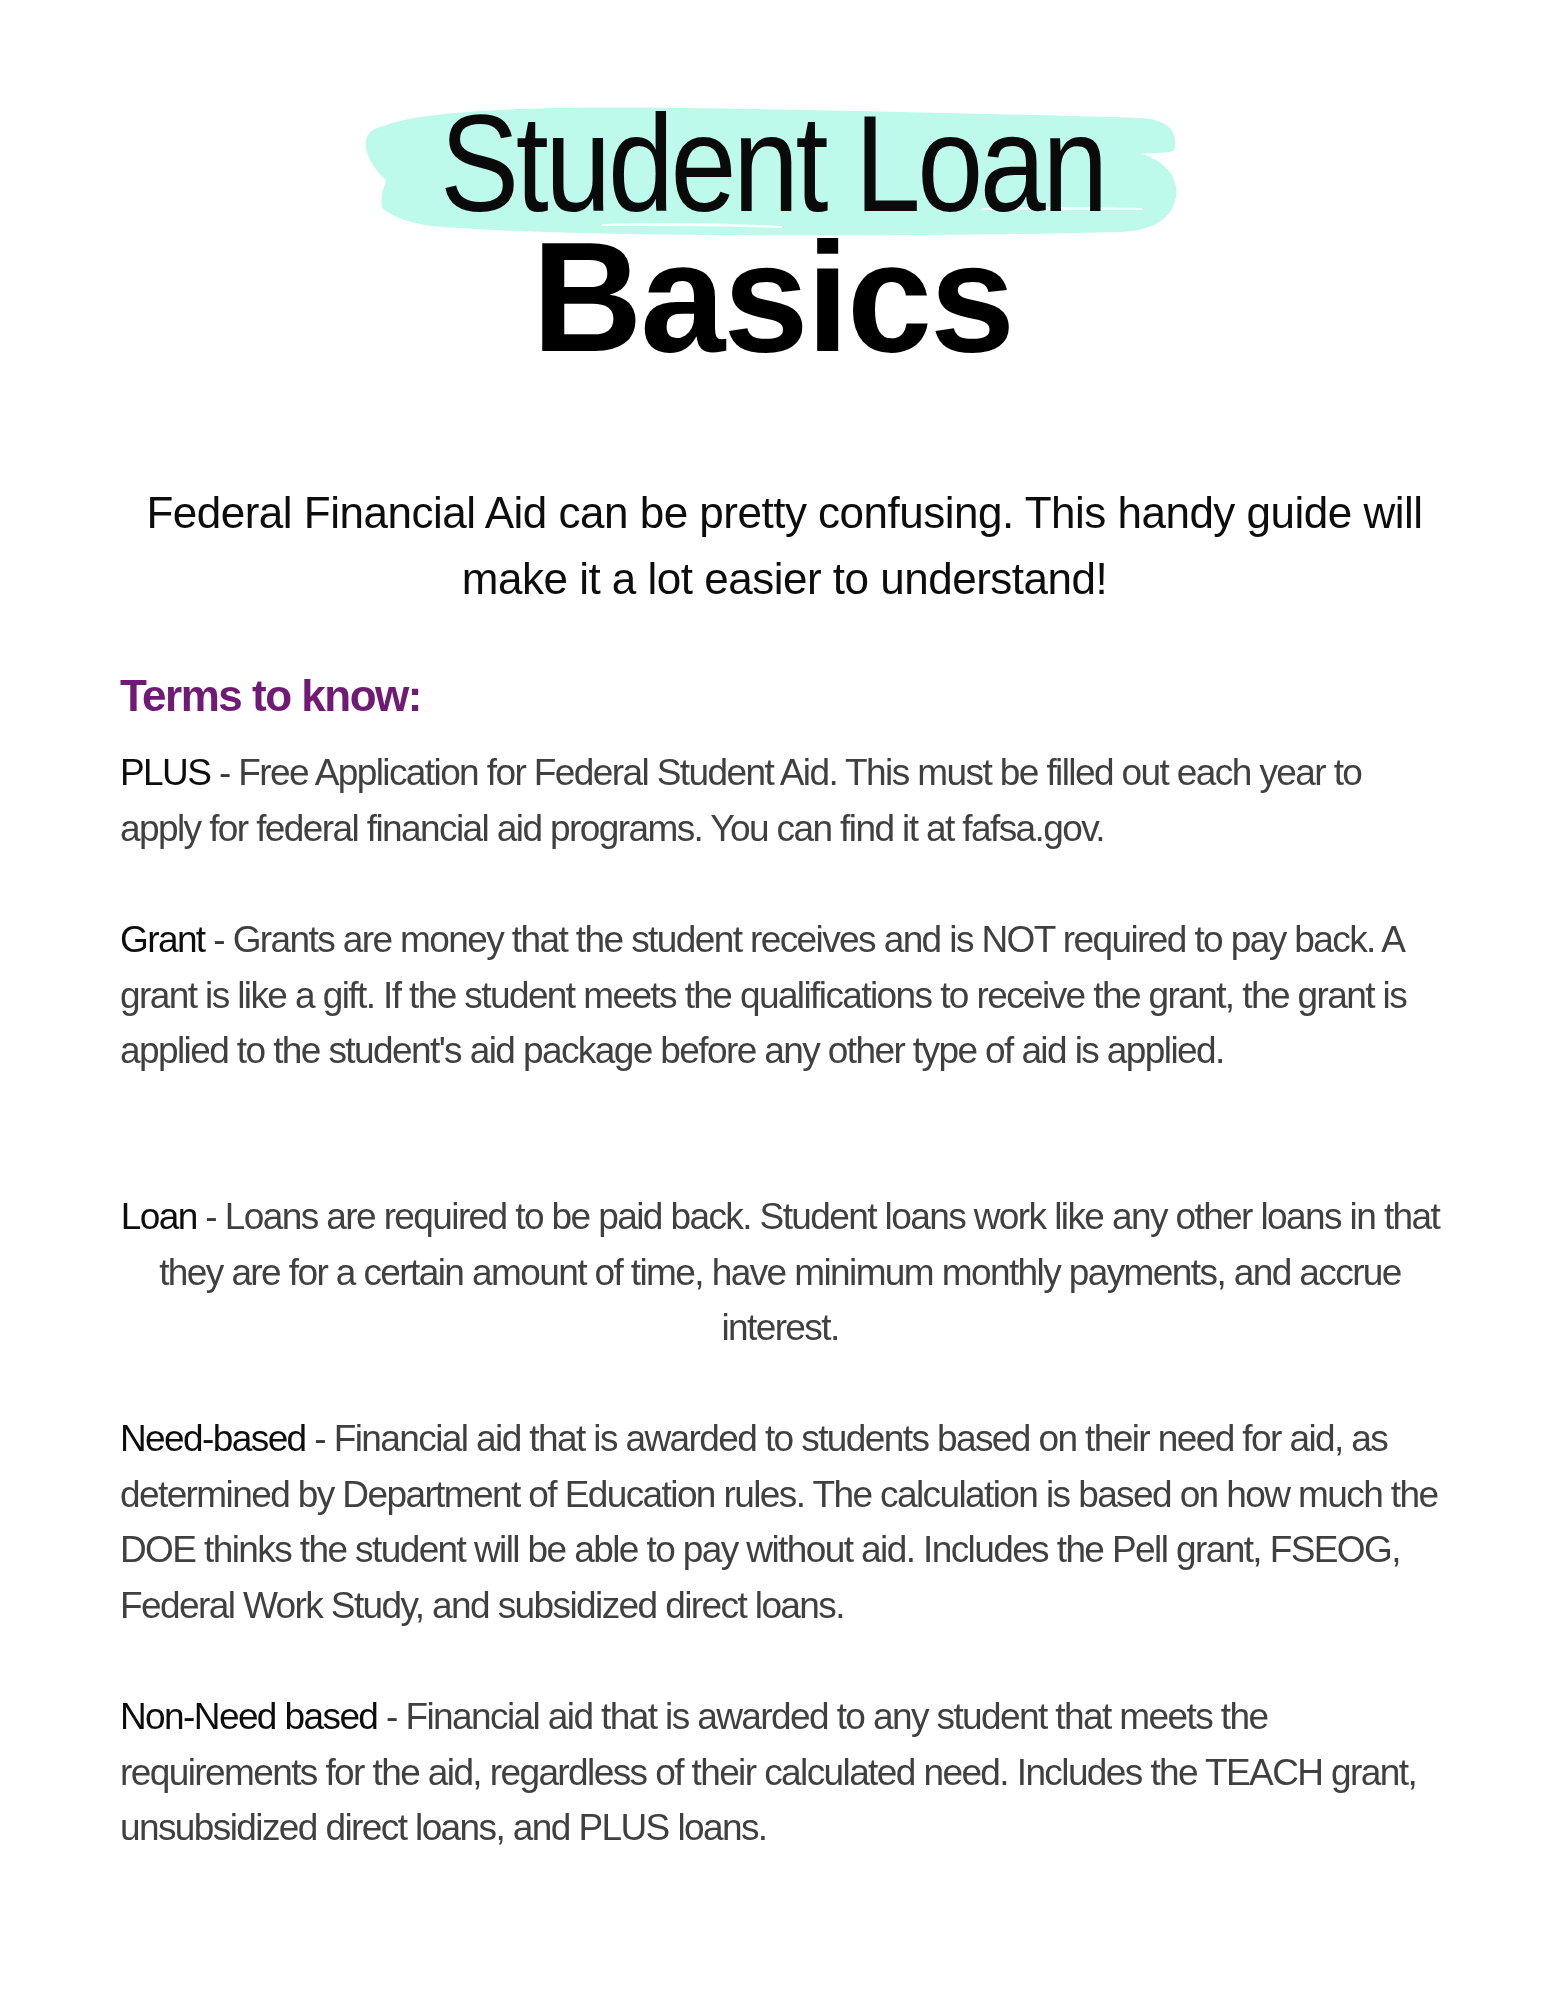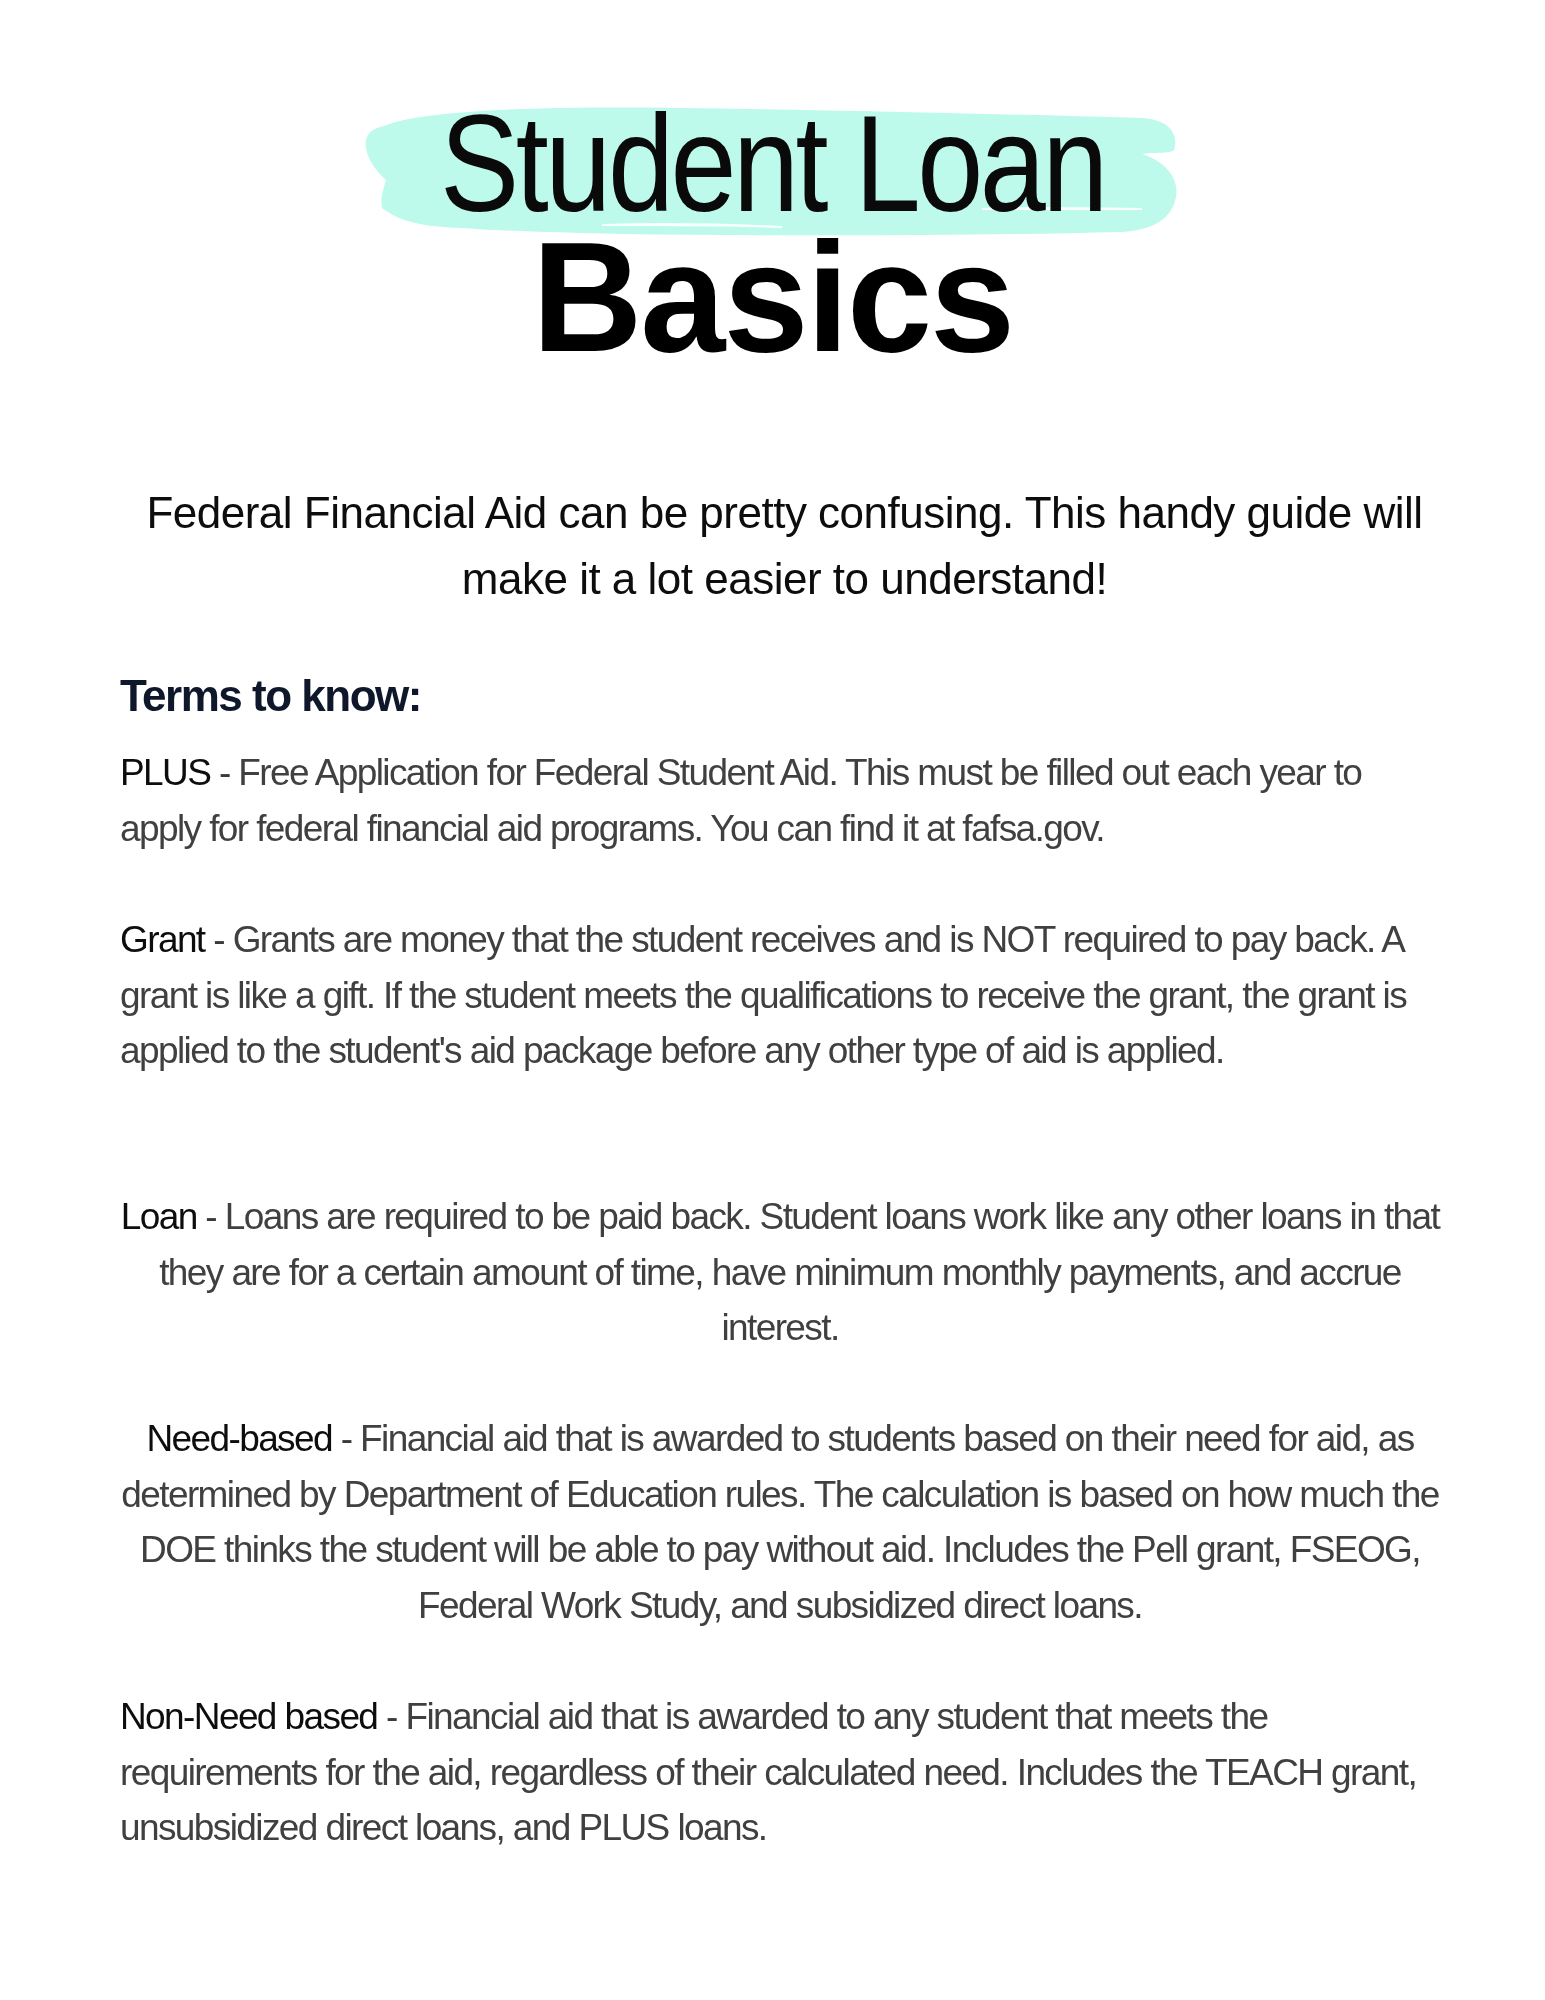--- a/index.html
+++ b/index.html
@@ -73,21 +73,21 @@
       letter-spacing: -0.5px;
     }
     .terms-heading {
       position: absolute;
       left: 120px;
       top: 668px;
       font-family: "Liberation Sans", sans-serif;
       font-weight: 700;
       font-size: 44px;
       line-height: 56px;
-      color: #0f172a;
+      color: #701a75;
       letter-spacing: -1.5px;
     }
     .term {
       position: absolute;
       left: 120px;
       width: 1320px;
       font-family: "Liberation Sans", sans-serif;
       font-size: 37px;
       line-height: 55.5px;
       letter-spacing: -1.6px;
@@ -99,21 +99,21 @@
     }
     .term .sep {
       color: #3a3a3a;
     }
     .term .def {
       color: #404040;
     }
     #term-0 { top: 745px; }
     #term-1 { top: 912px; }
     #term-2 { top: 1189px; text-align: center; }
-    #term-3 { top: 1411px; text-align: center; }
+    #term-3 { top: 1411px; }
     #term-4 { top: 1689px; }
   </style>
 </head>
 <body>
 
 <div class="title-wrap">
   <svg class="brush" viewBox="0 0 818 134" preserveAspectRatio="none">
     <path fill="#bdfaeb" d="M22,22 C60,6 180,2 320,4 C480,6 640,10 780,14 C812,16 816,34 812,46 C808,50 790,48 780,50 C800,56 822,74 812,100 C806,116 790,126 760,128 C600,132 420,132 260,130 C170,128 120,126 70,122 C40,118 28,110 20,104 C18,92 22,84 24,76 C10,64 2,48 4,36 C6,28 12,24 22,22 Z"></path>
     <path fill="#ffffff" d="M620,104 C680,102 740,104 780,104 L780,106 C740,106 680,106 620,106 Z" opacity="0.9"></path>
     <path fill="#ffffff" d="M240,120 C300,118 360,119 420,122 L420,124 C360,122 300,122 240,122 Z" opacity="0.9"></path>

